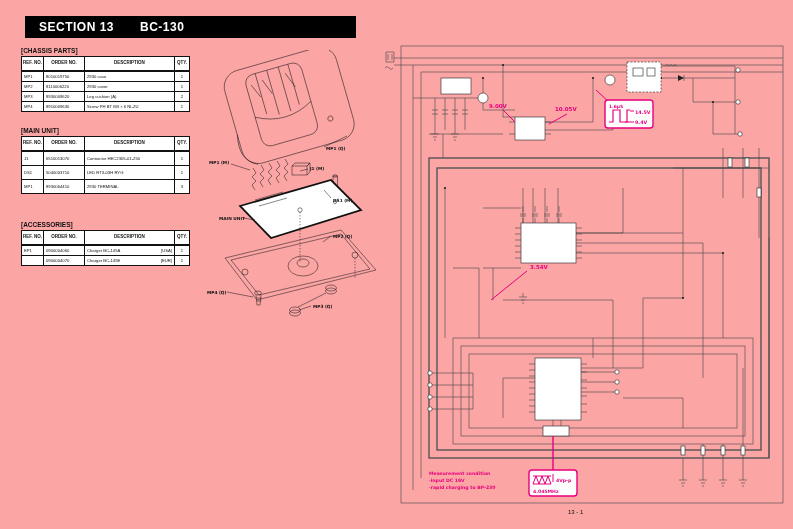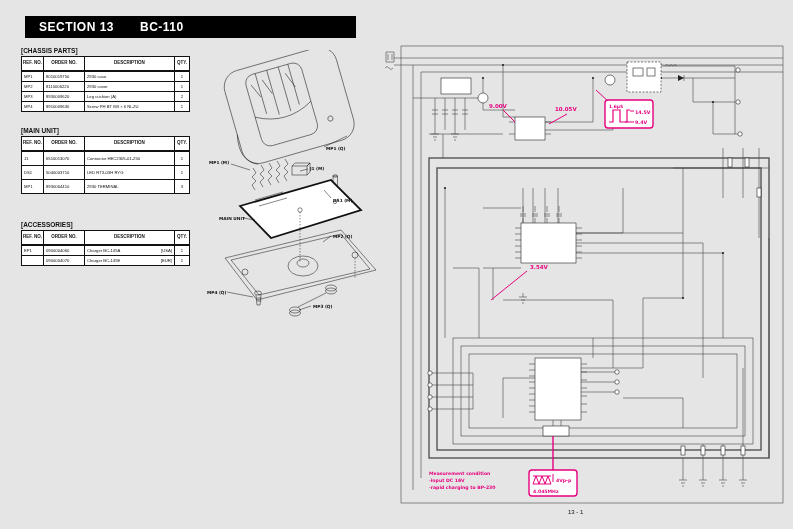--- a/index.html
+++ b/index.html
@@ -1,16 +1,16 @@
 <!DOCTYPE html>
 <html><head>
 <meta charset="utf-8">
 <style>
   html,body{margin:0;padding:0;background:#fff;}
-  .page{position:relative;width:793px;height:529px;background:#e5e5e5;overflow:hidden;
+  .page{position:relative;width:793px;height:529px;background:#fca5a5;overflow:hidden;
         font-family:"Liberation Sans","DejaVu Sans",sans-serif;color:#111;}
   
   .hdr{position:absolute;left:25px;top:16px;width:331px;height:22px;background:#000;
        color:#fff;display:flex;align-items:center;gap:26px;padding-left:14px;box-sizing:border-box;}
   .hdr span{font-size:12px;font-weight:bold;letter-spacing:.5px;}
   
   .tblock{position:absolute;left:21px;}
   .ttitle{font-size:6.5px;font-weight:bold;margin:0 0 2px 0;}
   table{border-collapse:collapse;table-layout:fixed;width:168px;background:#fff;}
   table,th,td{border:1px solid #111;}
@@ -35,21 +35,21 @@
   .ln{stroke:#111;stroke-width:.5;fill:none;}
   .pgno{position:absolute;left:568px;top:509px;font-size:6px;color:#111;}
 </style>
 </head>
 <body>
 
 <div class="page">
 
   <div class="hdr">
     <span>SECTION 13</span>
-    <span>BC-110</span>
+    <span>BC-130</span>
   </div>
 
   <div class="tblock" style="top:47px;">
     <div class="ttitle">[CHASSIS PARTS]</div>
     <table>
       <tbody>
           <tr>
         <th class="c-ref">REF. NO.</th>
         <th class="c-ord">ORDER NO.</th>
         <th class="c-desc">DESCRIPTION</th>

